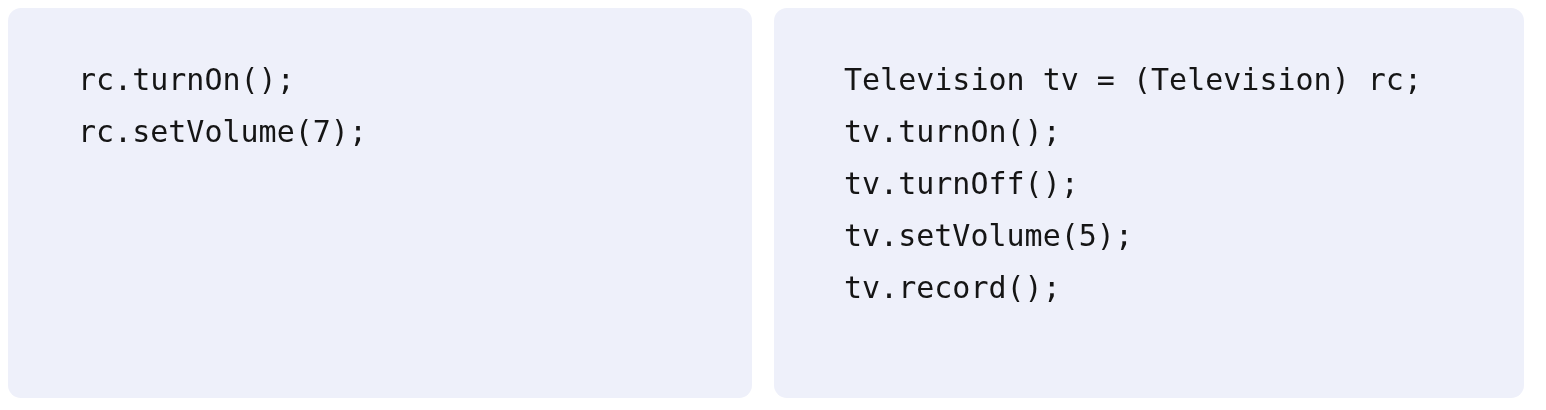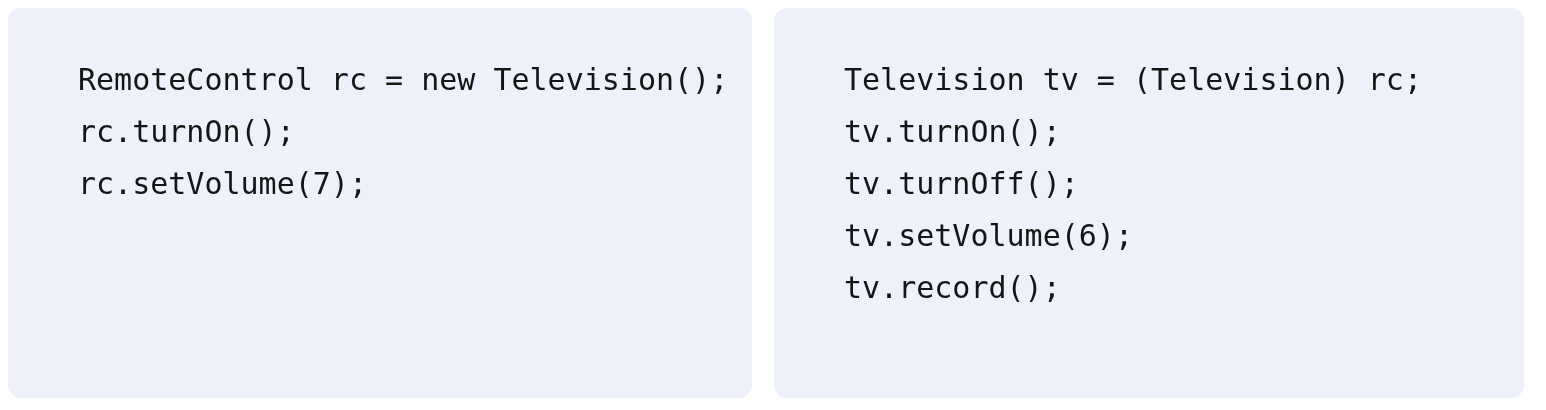--- a/index.html
+++ b/index.html
@@ -61,20 +61,20 @@
     height: 52px;
     white-space: pre;
   }
 </style>
 </head>
 <body>
 
 <div class="stage">
 
   <div class="code-panel" id="panel-left">
-    <pre class="code-block"><span class="code-line">RemoteControl rc = new Television();</span><span class="code-line">rc.turnOn();</span><span class="code-line">rc.setVolume(7);</span></pre>
+    <pre class="code-block"><span class="code-line">rc.turnOn();</span><span class="code-line">rc.setVolume(7);</span></pre>
   </div>
 
   <div class="code-panel" id="panel-right">
-    <pre class="code-block"><span class="code-line">Television tv = (Television) rc;</span><span class="code-line">tv.turnOn();</span><span class="code-line">tv.turnOff();</span><span class="code-line">tv.setVolume(6);</span><span class="code-line">tv.record();</span></pre>
+    <pre class="code-block"><span class="code-line">Television tv = (Television) rc;</span><span class="code-line">tv.turnOn();</span><span class="code-line">tv.turnOff();</span><span class="code-line">tv.setVolume(5);</span><span class="code-line">tv.record();</span></pre>
   </div>
 
 </div>
 
 </body></html>

